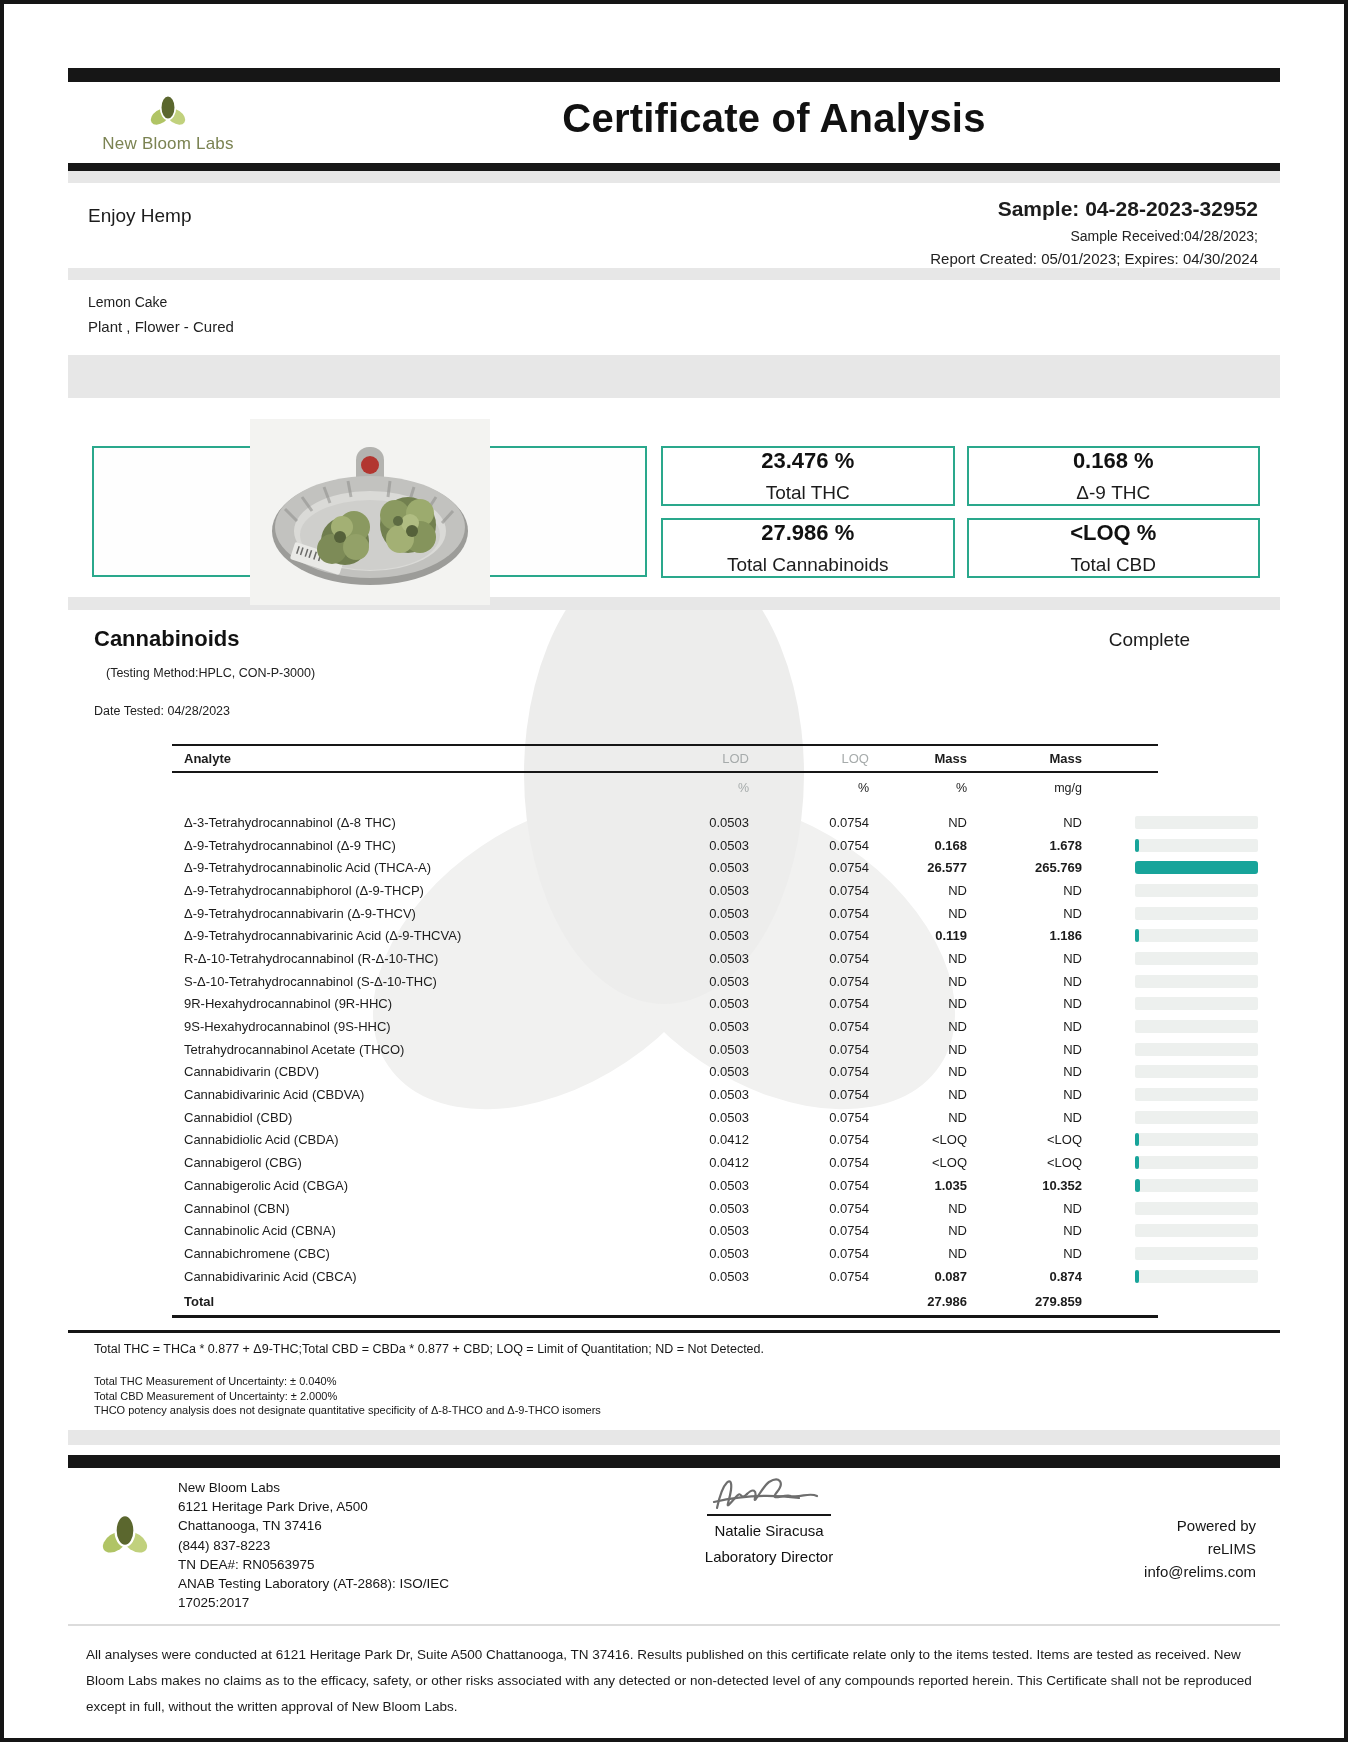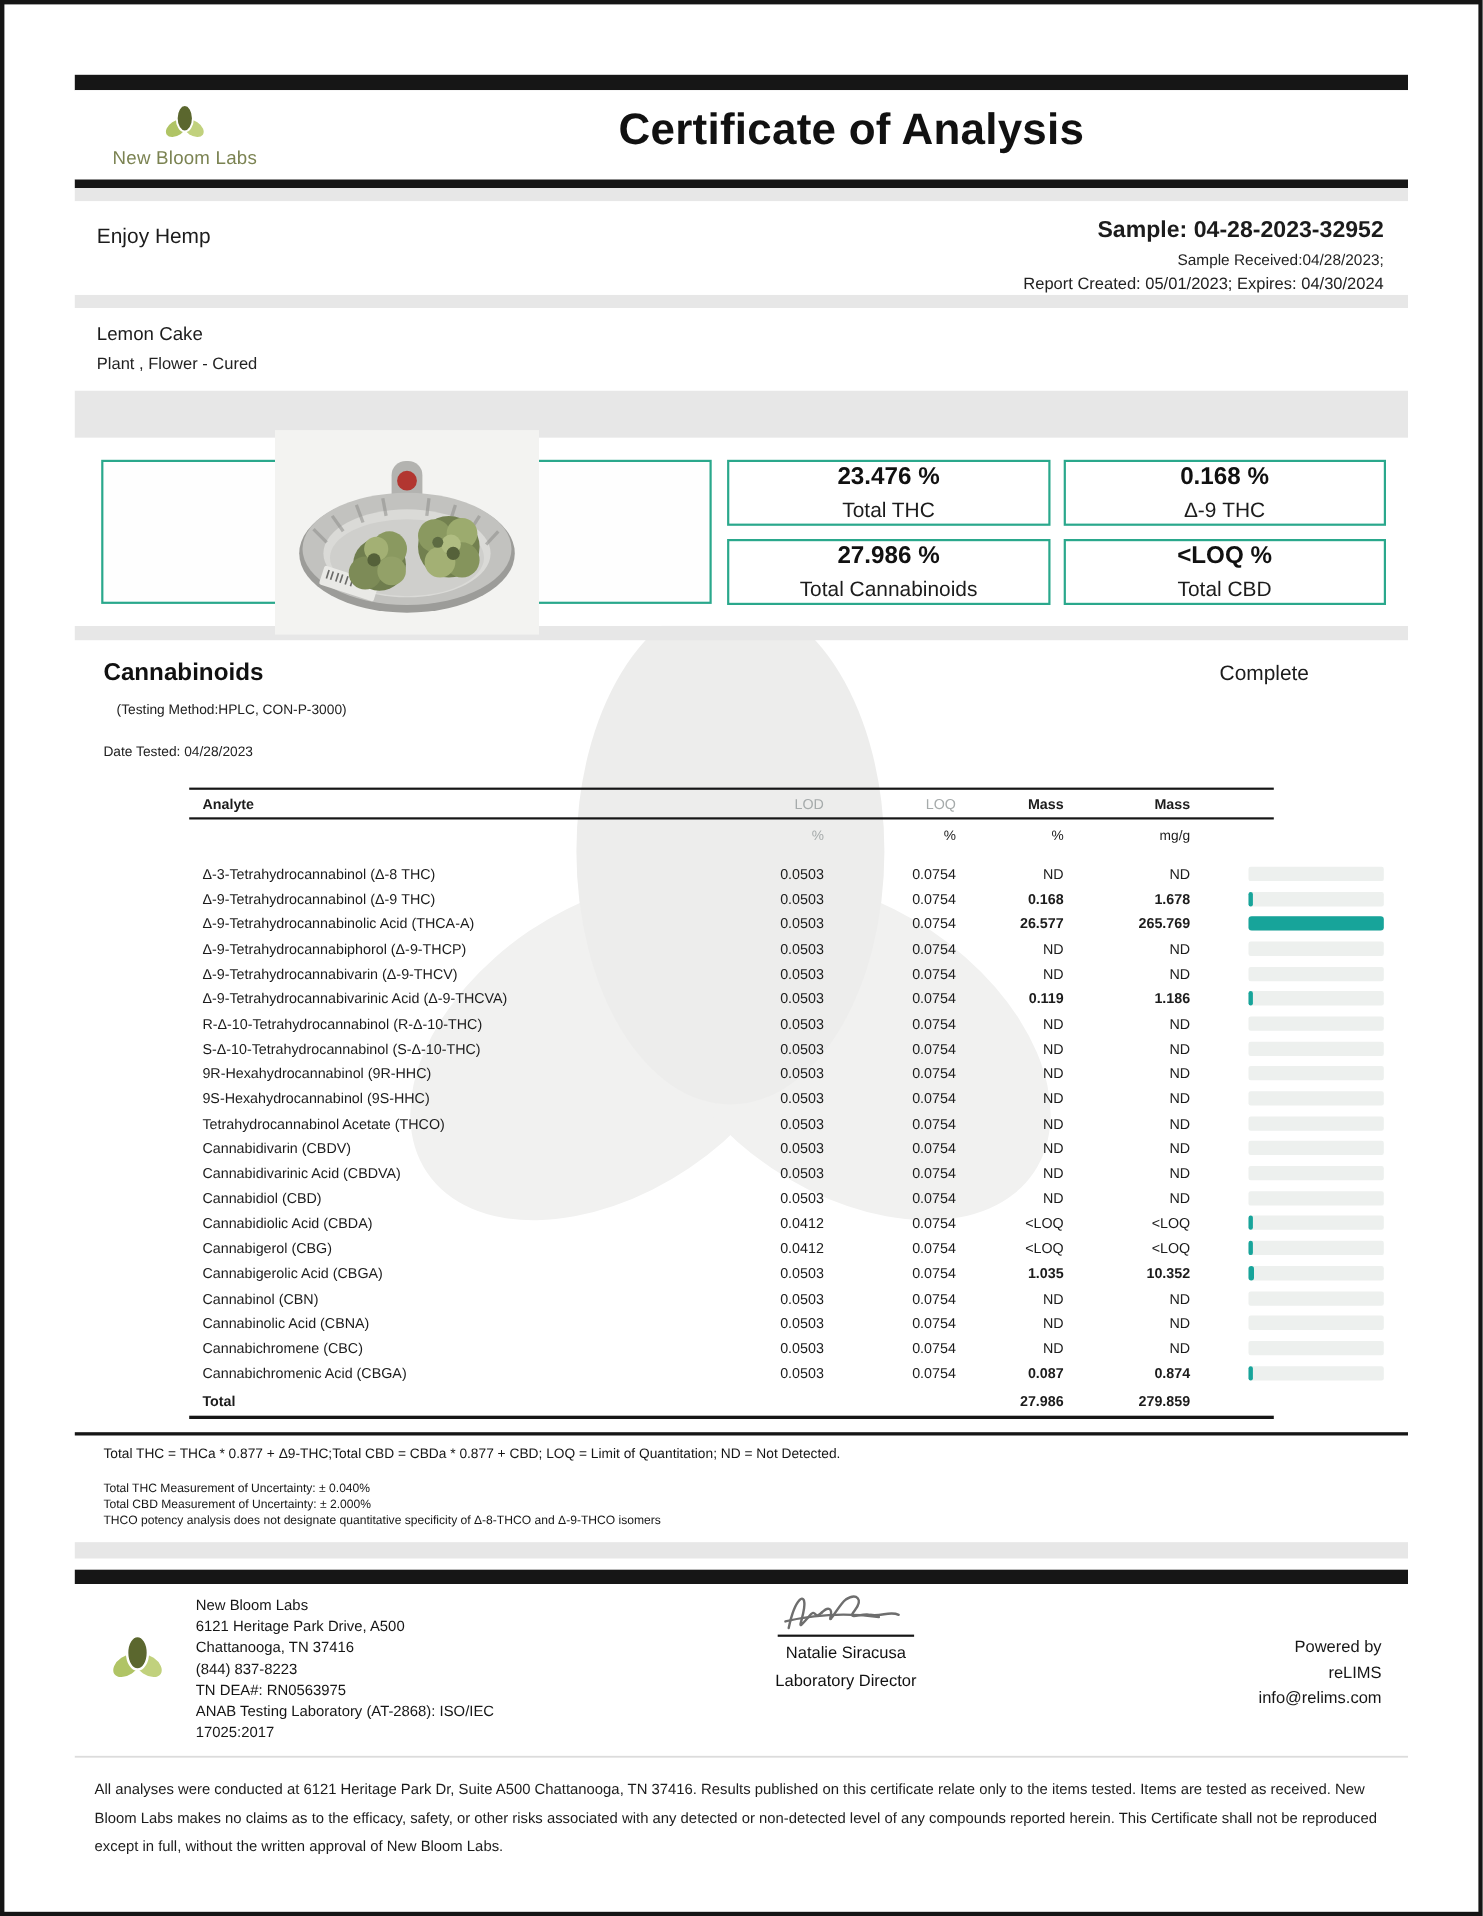--- a/index.html
+++ b/index.html
@@ -25,25 +25,25 @@
 
   
   .card{background:#fff;}
   .card1{height:85px;display:flex;justify-content:space-between;padding:14px 22px 0 20px;box-sizing:border-box;}
   .client{font-size:19px;padding-top:8px;}
   .sampleblk{text-align:right;}
   .sample-id{font-size:21px;font-weight:bold;margin-bottom:7px;}
   .sample-sub{font-size:14px;margin-bottom:6px;color:#222;}
   .sample-sub2{font-size:15px;color:#222;}
   .card2{height:75px;padding:14px 20px 0 20px;box-sizing:border-box;}
-  .prod-name{font-size:17px;margin-bottom:8px;}
+  .prod-name{font-size:14px;margin-bottom:8px;}
   .prod-type{font-size:15px;color:#222;}
 
   
-  .results{height:171px;box-sizing:border-box;padding:20px 20px 20px 24px;display:flex;background:#fff;}
+  .results{height:171px;box-sizing:border-box;padding:20px 20px 20px 24px;display:flex;background:#fff;margin-top:28px;}
   .photo-box{width:555px;box-sizing:border-box;border:2px solid #2aa88c;margin-right:14px;
              display:flex;align-items:center;justify-content:center;background:#fefefe;}
   .rgrid{flex:1;display:grid;grid-template-columns:1fr 1fr;grid-template-rows:1fr 1fr;gap:12px;}
   .rbox{border:2px solid #2aa88c;display:flex;flex-direction:column;align-items:center;justify-content:center;background:#fff;}
   .rval{font-size:22px;font-weight:bold;color:#111;margin-bottom:8px;}
   .rlab{font-size:19px;color:#1c1c1c;}
 
   
   .cann{min-height:792px;box-sizing:border-box;background:transparent;padding-top:16px;}
   .cann-head{display:flex;justify-content:space-between;align-items:baseline;padding:0 90px 0 26px;}
@@ -440,21 +440,21 @@
               <div class="c-analyte">Cannabichromene (CBC)</div>
               <div class="num">0.0503</div>
               <div class="num">0.0754</div>
               <div class="num">ND</div>
               <div class="num">ND</div>
               <div class="barcell">
                 <div class="bar-bg"></div>
               </div>
             </div>
             <div class="trow tdata">
-              <div class="c-analyte">Cannabichromenic Acid (CBGA)</div>
+              <div class="c-analyte">Cannabidivarinic Acid (CBCA)</div>
               <div class="num">0.0503</div>
               <div class="num">0.0754</div>
               <div class="num boldc">0.087</div>
               <div class="num boldc">0.874</div>
               <div class="barcell">
                 <div class="bar-bg">
                   <div class="bar-fill" style="width: 4px; background: rgb(23, 164, 154);"></div>
                 </div>
               </div>
             </div>

